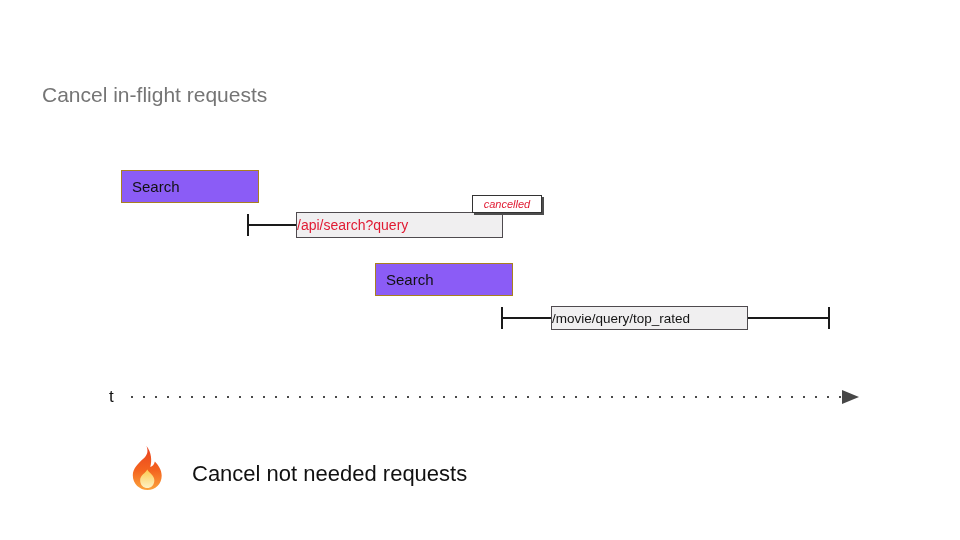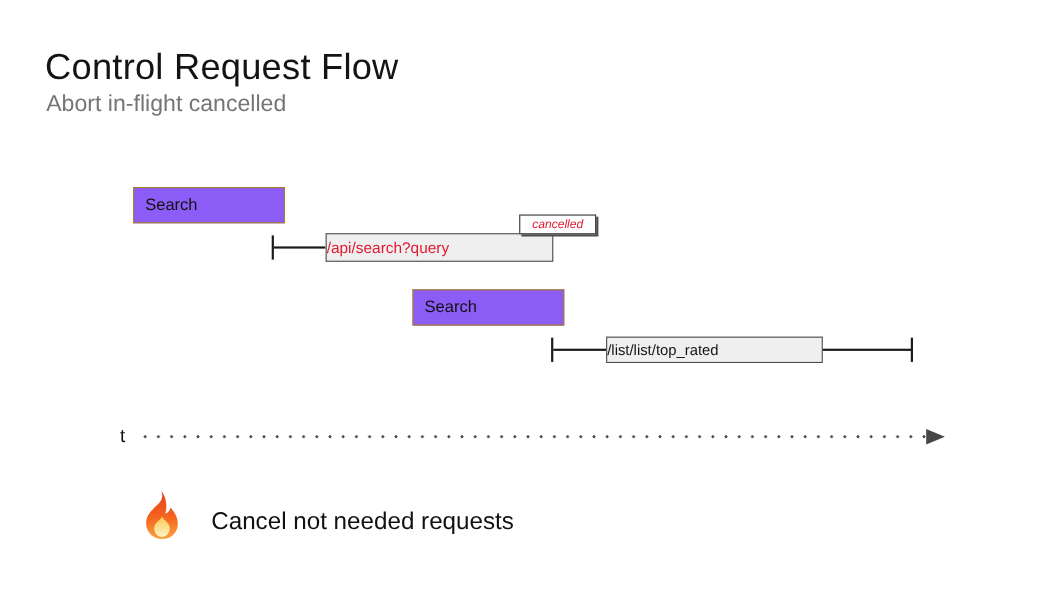--- a/index.html
+++ b/index.html
@@ -84,22 +84,21 @@
   .note{
     position:absolute;left:192px;top:461px;
     font-size:22px;color:#111;white-space:nowrap;
   }
 </style>
 </head>
 <body>
 
 <div class="slide">
 
-  <div class="title">Control Request Flow</div>
-  <div class="subtitle">Abort in-flight cancelled</div>
+  <div class="subtitle">Cancel in-flight requests</div>
 
   <div class="search-box sb1">
     <span>Search</span>
   </div>
 
   <div class="tick" style="left:247px;top:214px;"></div>
   <div class="hline" style="left:249px;top:224px;width:47px;"></div>
   <div class="req-box req1">
     <span>/api/search?query</span>
   </div>
@@ -107,21 +106,21 @@
     <span>cancelled</span>
   </div>
 
   <div class="search-box sb2">
     <span>Search</span>
   </div>
 
   <div class="tick" style="left:501px;top:307px;"></div>
   <div class="hline" style="left:503px;top:317px;width:48px;"></div>
   <div class="req-box req2">
-    <span>/list/list/top_rated</span>
+    <span>/movie/query/top_rated</span>
   </div>
   <div class="hline" style="left:748px;top:317px;width:81px;"></div>
   <div class="tick" style="left:828px;top:307px;"></div>
 
   <div class="t-label">t</div>
   <div class="axis-dots"></div>
   <div class="axis-arrow"></div>
 
   <svg class="flame" viewBox="0 0 40 48" aria-hidden="true">
     <defs>

